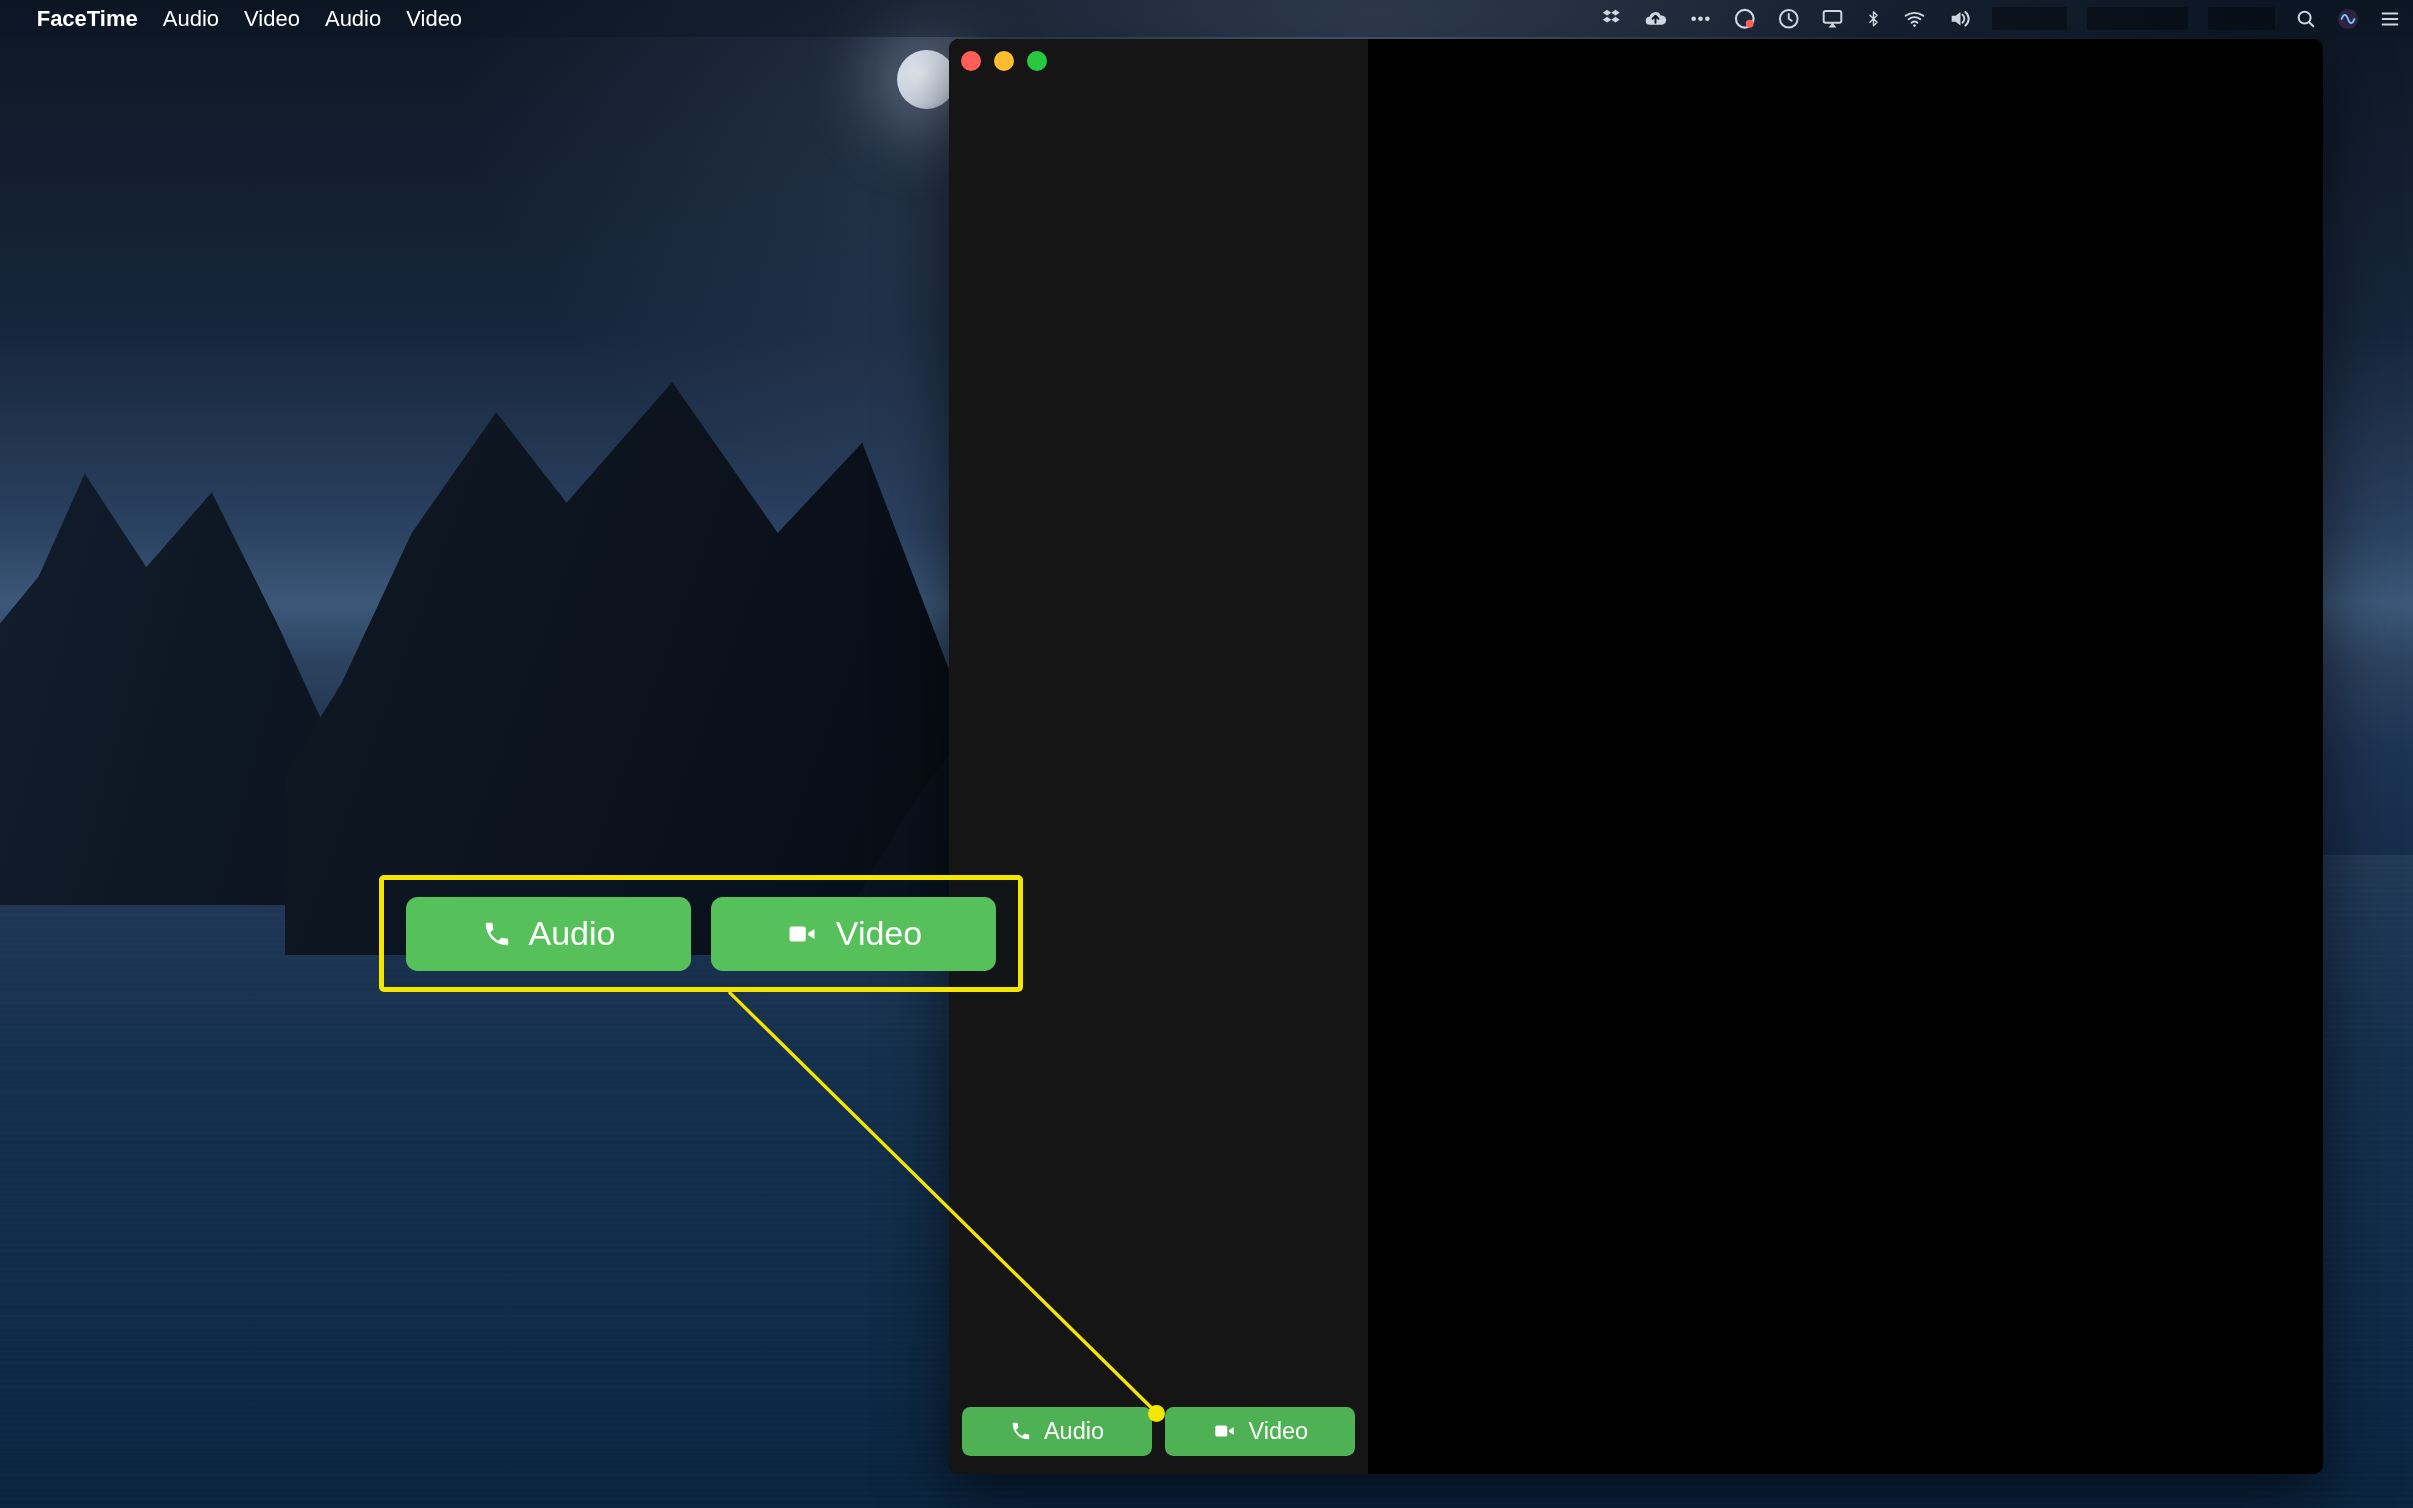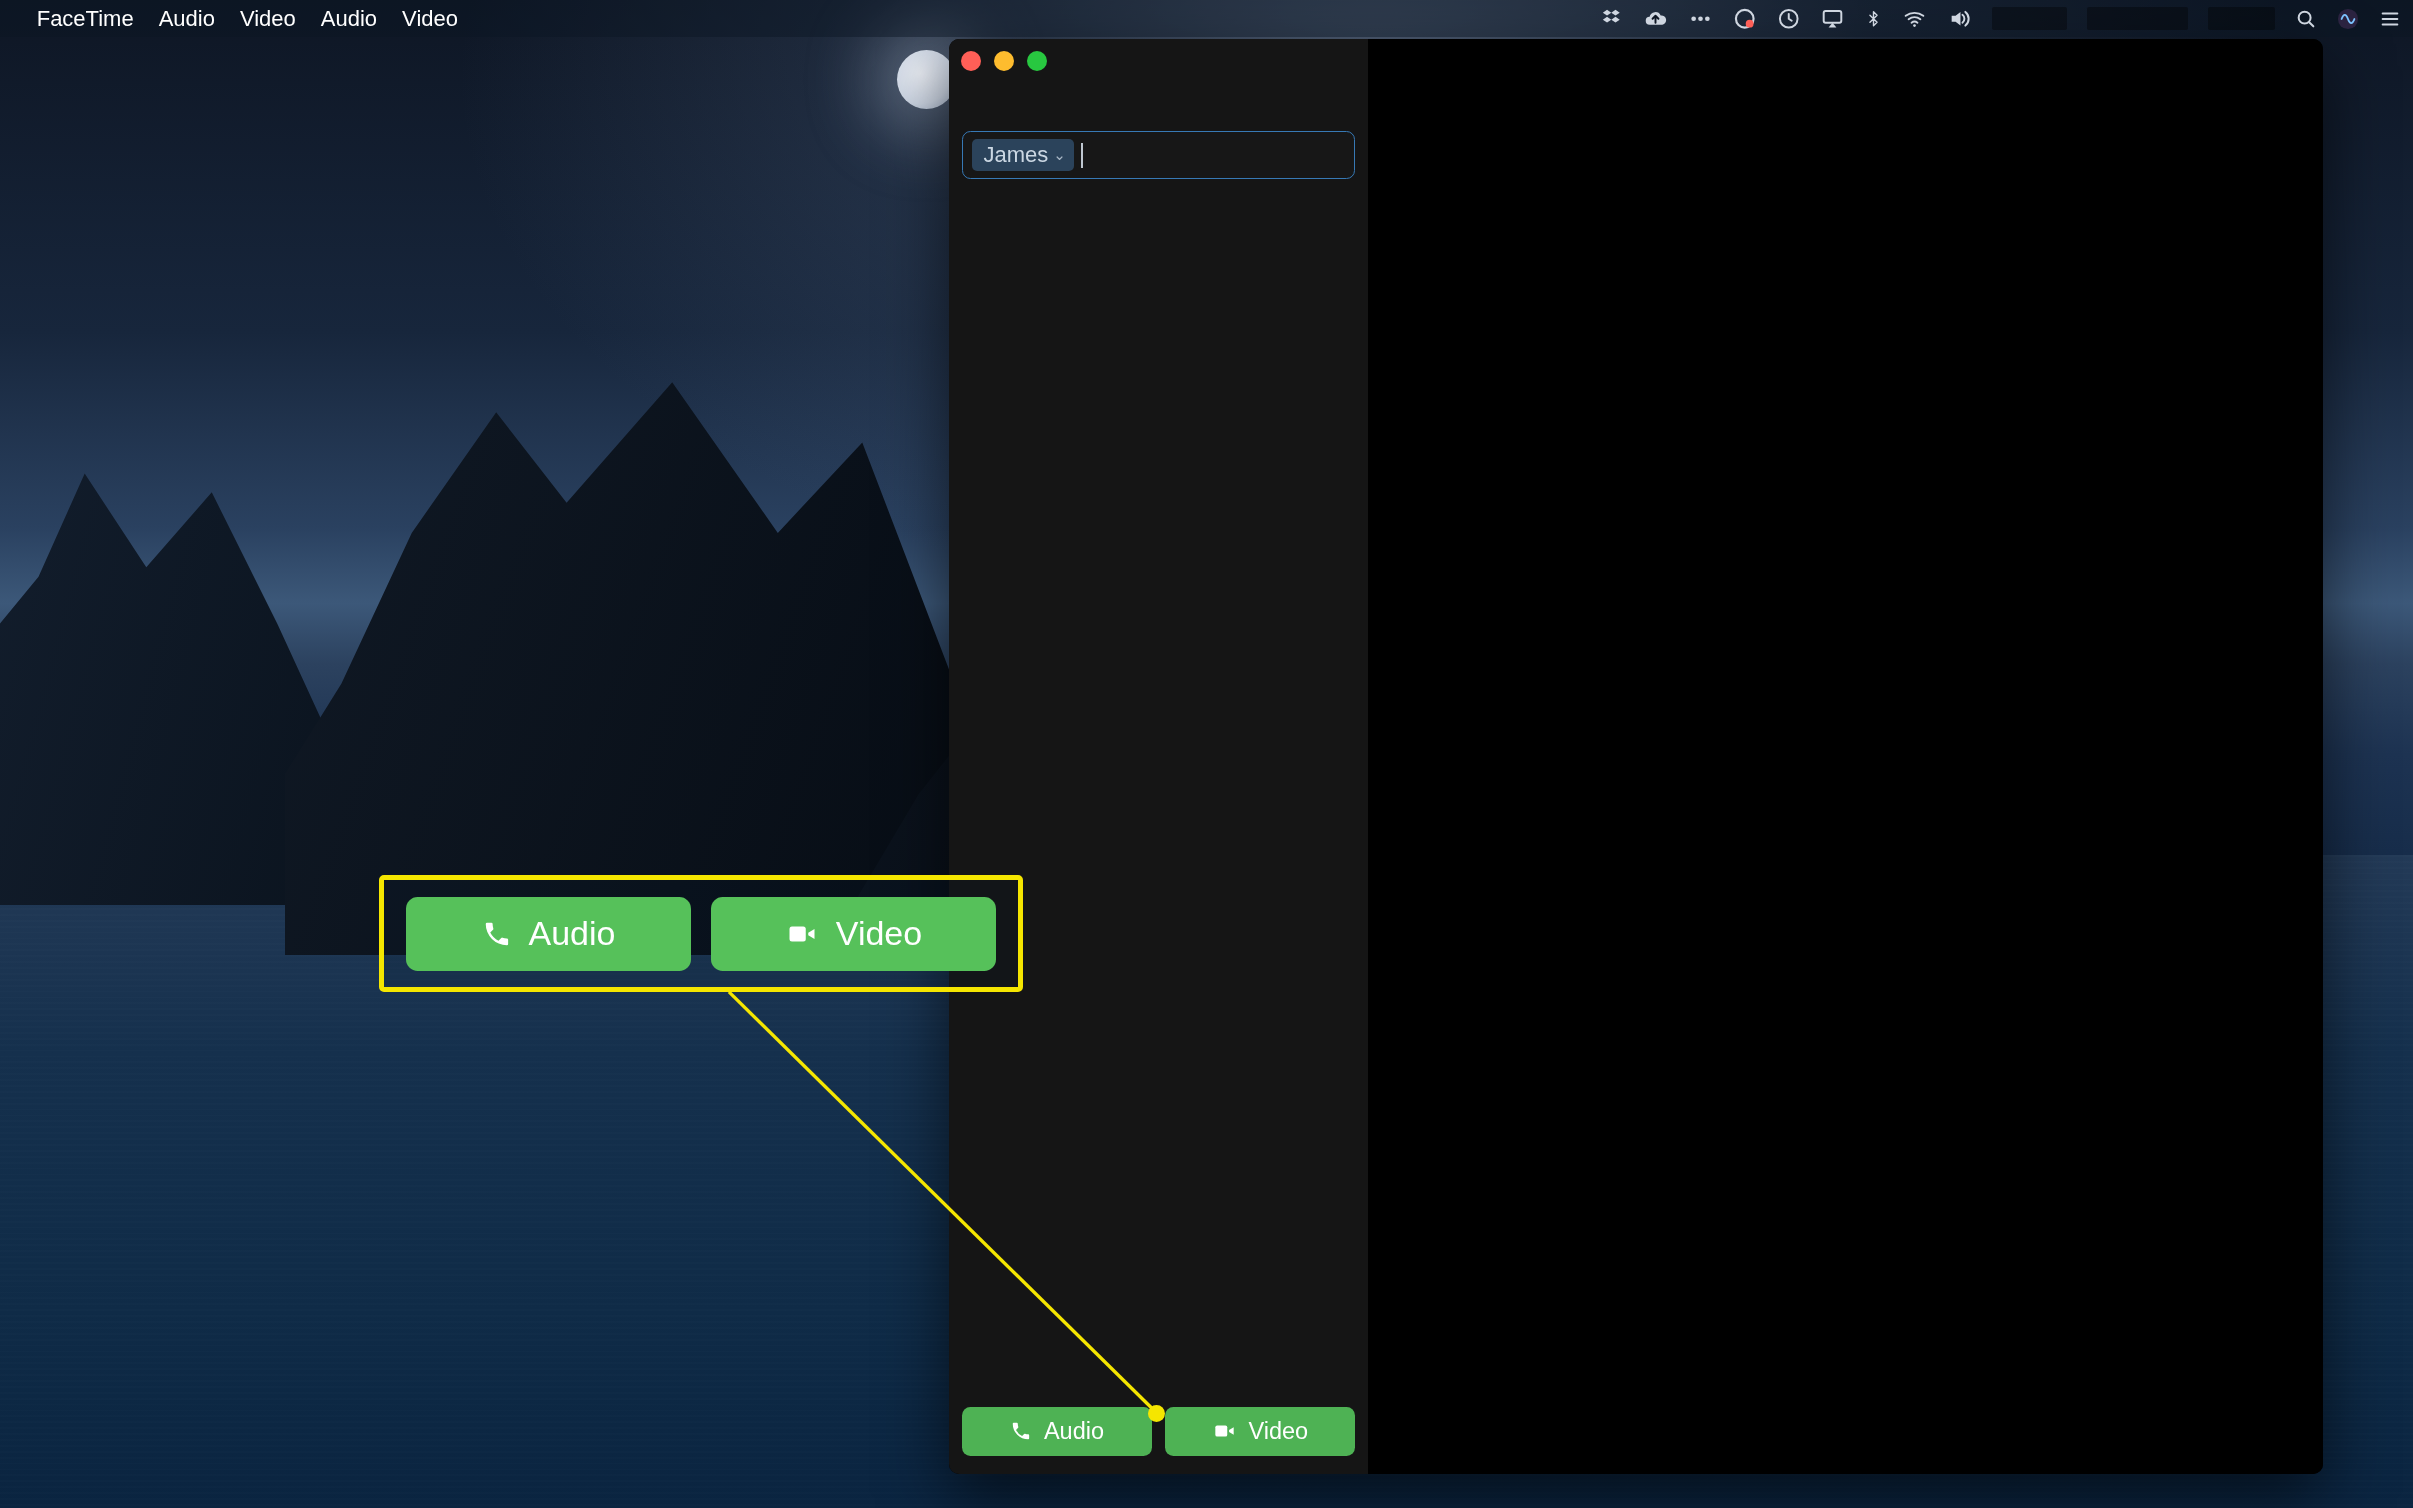--- a/index.html
+++ b/index.html
@@ -61,21 +61,21 @@
   
   .menubar {
     position: absolute; top:0; left:0; right:0; height:37px;
     background: rgba(12,22,36,.45);
     display:flex; align-items:center;
     color:#fff; font-size:22px;
     padding: 0 11.7px;
     z-index: 50;
   }
   .menubar .left { display:flex; align-items:center; gap:25px; }
-  .menubar .left .appname { font-weight:400; }
+  .menubar .left .appname { font-weight:700; }
   .menubar .left span { cursor:default; }
   .menubar .spacer { flex:1; }
   .menubar .right { display:flex; align-items:center; gap:20px; color:#cfd6e0; }
   .menubar .right .blurbox { width:75px; height:23.5px; background:rgba(0,0,0,.35); border-radius:1.7px; }
   .menubar svg { display:block; }
   .apple-logo { font-size:25px; line-height:1; }
 
   
   .ft-window {
     position:absolute; left:949px; top:39px; width:1374px; height:1435px;
@@ -248,29 +248,20 @@
   </div>
 
   <div class="ft-window">
     <div class="ft-sidebar">
       <div class="traffic">
         <div class="tl red"></div>
         <div class="tl yel"></div>
         <div class="tl grn"></div>
       </div>
 
-      <div class="recipient-wrap">
-        <div class="recipient">
-          <span class="token">
-            <span>James</span>
-            <span class="caret">⌄</span>
-          </span>
-          <span class="cursor"></span>
-        </div>
-      </div>
 
       <div class="call-bar">
         <button class="call-btn">
           <span class="ico">
             <svg width="22" height="22" viewBox="0 0 24 24" fill="#fff">
                 <path d="M6.6 10.8a15 15 0 006.6 6.6l2.2-2.2a1 1 0 011-.25 11 11 0 003.5.56 1 1 0 011 1V20a1 1 0 01-1 1A17 17 0 013 4a1 1 0 011-1h3.5a1 1 0 011 1 11 11 0 00.56 3.5 1 1 0 01-.25 1z"></path>
               </svg>
           </span>
           <span>Audio</span>
         </button>

